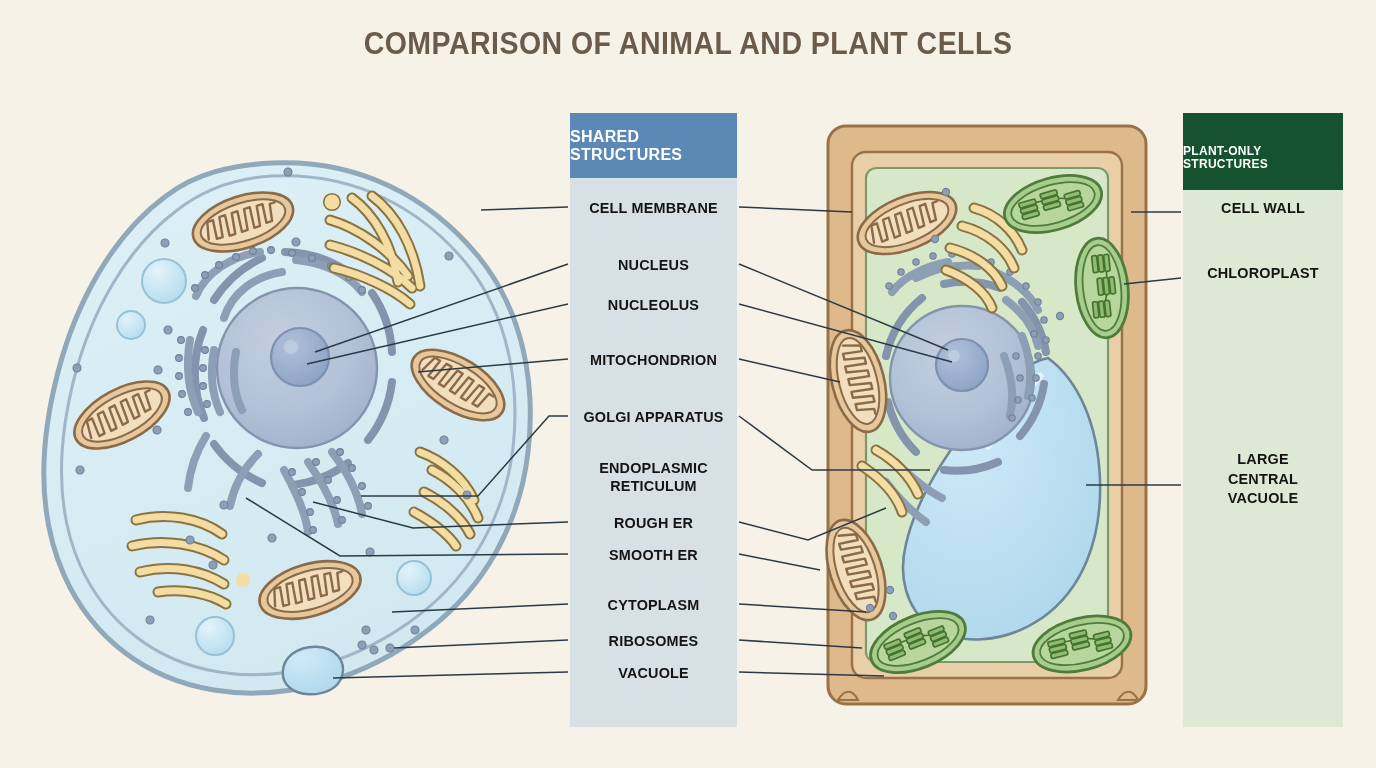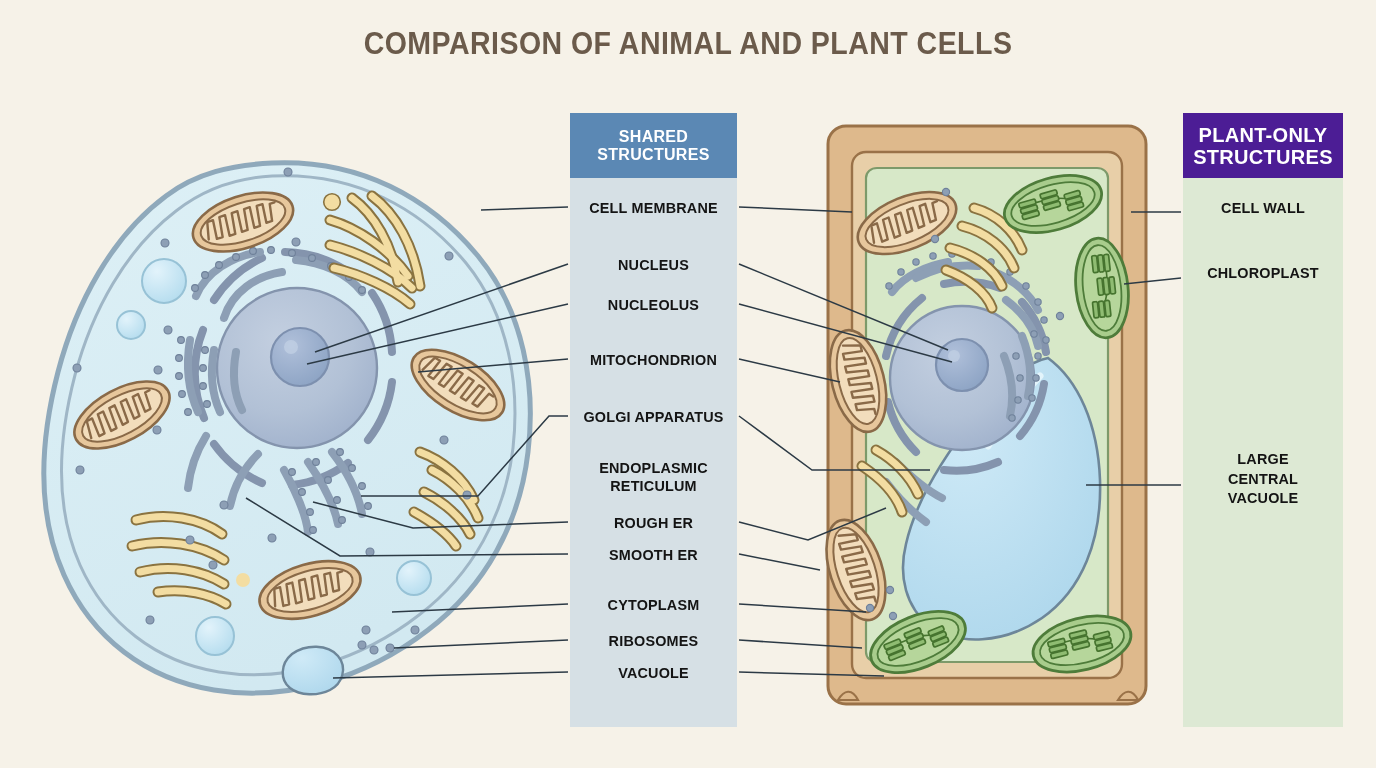--- a/index.html
+++ b/index.html
@@ -20,27 +20,27 @@
     color:#6b5b4b;
     transform:scaleX(0.92);
     font-family:"Liberation Sans", sans-serif;
   }
 
   
   .column{position:absolute;}
   .col-head{
     color:#ffffff;font-weight:700;text-align:center;
     line-height:1.12;letter-spacing:0.3px;
-    display:flex;flex-direction:column;align-items:center;justify-content:center;
+    display:flex;flex-direction:column;align-items:flex-start;justify-content:center;
   }
 
   #shared-col{left:570px;top:113px;width:167px;height:614px;background:#d6e0e5;}
   #shared-col .col-head{height:64px;background:#5b88b4;font-size:16px;padding-top:1px;}
   #plant-col{left:1183px;top:113px;width:160px;height:614px;background:#dde9d4;}
-  #plant-col .col-head{height:64px;background:#4c1d95;font-size:20px;padding-top:1px;}
+  #plant-col .col-head{height:64px;background:#14532d;font-size:12px;padding-top:13px;}
 
   .lbl{
     position:absolute;left:0;width:100%;
     text-align:center;color:#141414;
     font-size:15px;font-weight:700;letter-spacing:0.2px;
     line-height:1.18;transform:scaleX(0.96);
   }
 
   
   svg.art{position:absolute;left:0;top:0;width:1376px;height:768px;pointer-events:none;}

